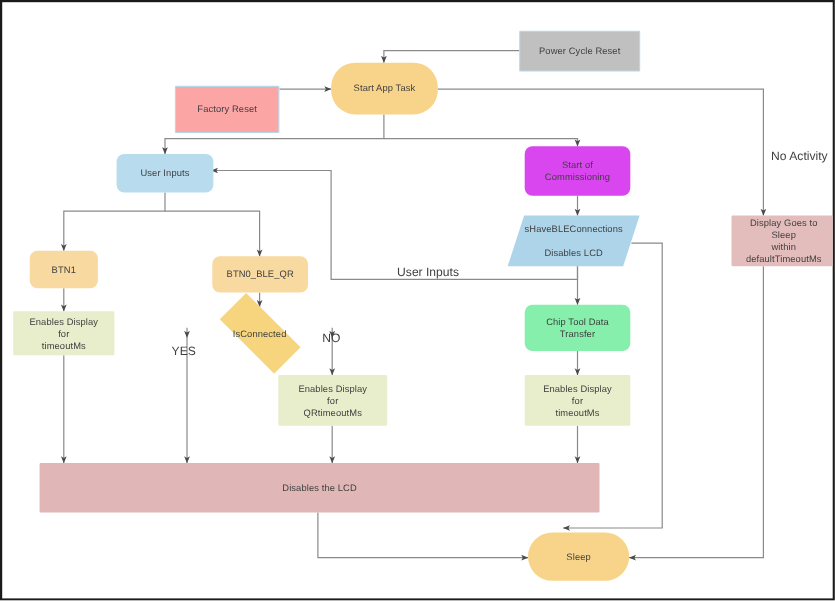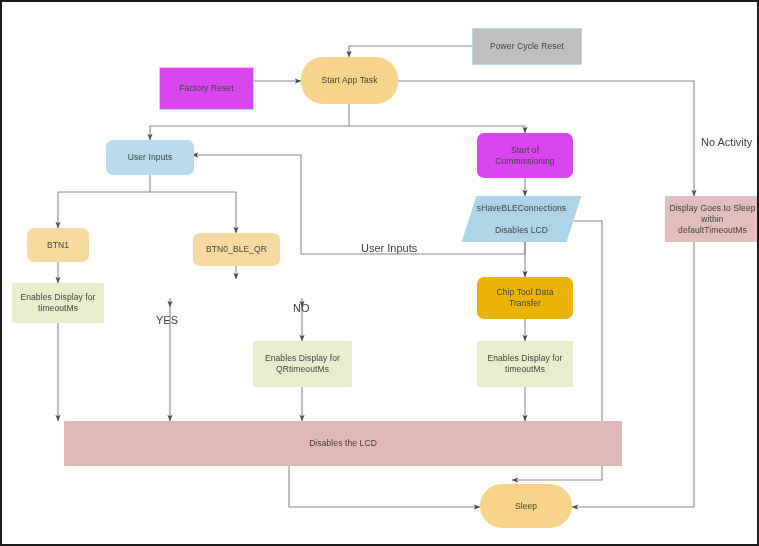--- a/index.html
+++ b/index.html
@@ -28,21 +28,21 @@
     position: absolute;
     box-sizing: border-box;
     display: flex;
     align-items: center;
     justify-content: center;
     text-align: center;
     color: #3f3f3f;
     font-size: 8.5px;
     line-height: 11px;
     letter-spacing: .1px;
-    padding: 2px 0;
+    padding: 2px 12px;
     z-index: 3;
   }
   .rect      { border-radius: 1px; }
   .rounded   { border-radius: 7px; }
   .stadium   { border-radius: 22px; justify-content: center; }
   .para      { border: none; background: transparent; }
   .para .para-shape {
     position: absolute;
     left: 0; top: 0; width: 100%; height: 100%;
     background: #aed4ea;
@@ -121,21 +121,21 @@
       <path d="M287,464 L287,505 L478,505"></path>
 
       <path d="M523,240 L523,252 L299,252 L299,153 L190,153"></path>
     </g>
   </svg>
 
   <div class="node rect" style="left:470px;top:26px;width:110px;height:37px;background:#c0c0c0;border:1px solid #b9d7e8;">
     <span>Power Cycle Reset</span>
   </div>
 
-  <div class="node rect" style="left:157px;top:65px;width:95px;height:43px;background:#d946ef;border:1px solid #b9d7e8;">
+  <div class="node rect" style="left:157px;top:76px;width:95px;height:43px;background:#fca5a5;border:1px solid #b9d7e8;">
     <span>Factory Reset</span>
   </div>
 
   <div class="node stadium" style="left:299px;top:55px;width:97px;height:47px;background:#f8d48a;">
     <span>Start App Task</span>
   </div>
 
   <div class="node rounded" style="left:104px;top:138px;width:88px;height:35px;background:#b8dbee;">
     <span>User Inputs</span>
   </div>
@@ -157,42 +157,46 @@
   </div>
 
   <div class="node rounded" style="left:25px;top:226px;width:62px;height:34px;background:#f8d9a0;">
     <span>BTN1</span>
   </div>
 
   <div class="node rounded" style="left:191px;top:231px;width:87px;height:33px;background:#f8d9a0;">
     <span>BTN0_BLE_QR</span>
   </div>
 
-  <div class="node rounded" style="left:475px;top:275px;width:96px;height:42px;background:#eab308;">
+  <div class="node rounded" style="left:475px;top:275px;width:96px;height:42px;background:#86efac;">
     <span style="white-space:pre-line;">Chip Tool Data
 Transfer</span>
   </div>
 
+  <div class="node diamond" style="left:168px;top:277px;width:132px;height:48px;">
+    <span class="dia-shape"></span>
+    <span style="position:relative;z-index:1;">IsConnected</span>
+  </div>
 
   <div class="node rect" style="left:10px;top:281px;width:92px;height:40px;background:#e8eecb;">
     <span style="white-space:pre-line;">Enables Display for
 timeoutMs</span>
   </div>
 
   <div class="node rect" style="left:251px;top:339px;width:99px;height:46px;background:#e8eecb;">
     <span style="white-space:pre-line;">Enables Display for
 QRtimeoutMs</span>
   </div>
 
   <div class="node rect" style="left:475px;top:339px;width:96px;height:46px;background:#e8eecb;">
     <span style="white-space:pre-line;">Enables Display for
 timeoutMs</span>
   </div>
 
-  <div class="node rect" style="left:34px;top:419px;width:558px;height:45px;background:#e0b6b6;margin-left:28px;">
+  <div class="node rect" style="left:34px;top:419px;width:509px;height:45px;background:#e0b6b6;">
     <span>Disables the LCD</span>
   </div>
 
   <div class="node stadium" style="left:478px;top:482px;width:92px;height:44px;background:#f8d48a;">
     <span>Sleep</span>
   </div>
 
   <div class="edge-label" style="left:699px;top:134px;">No Activity</div>
 
   <div class="edge-label" style="left:359px;top:240px;">User Inputs</div>

